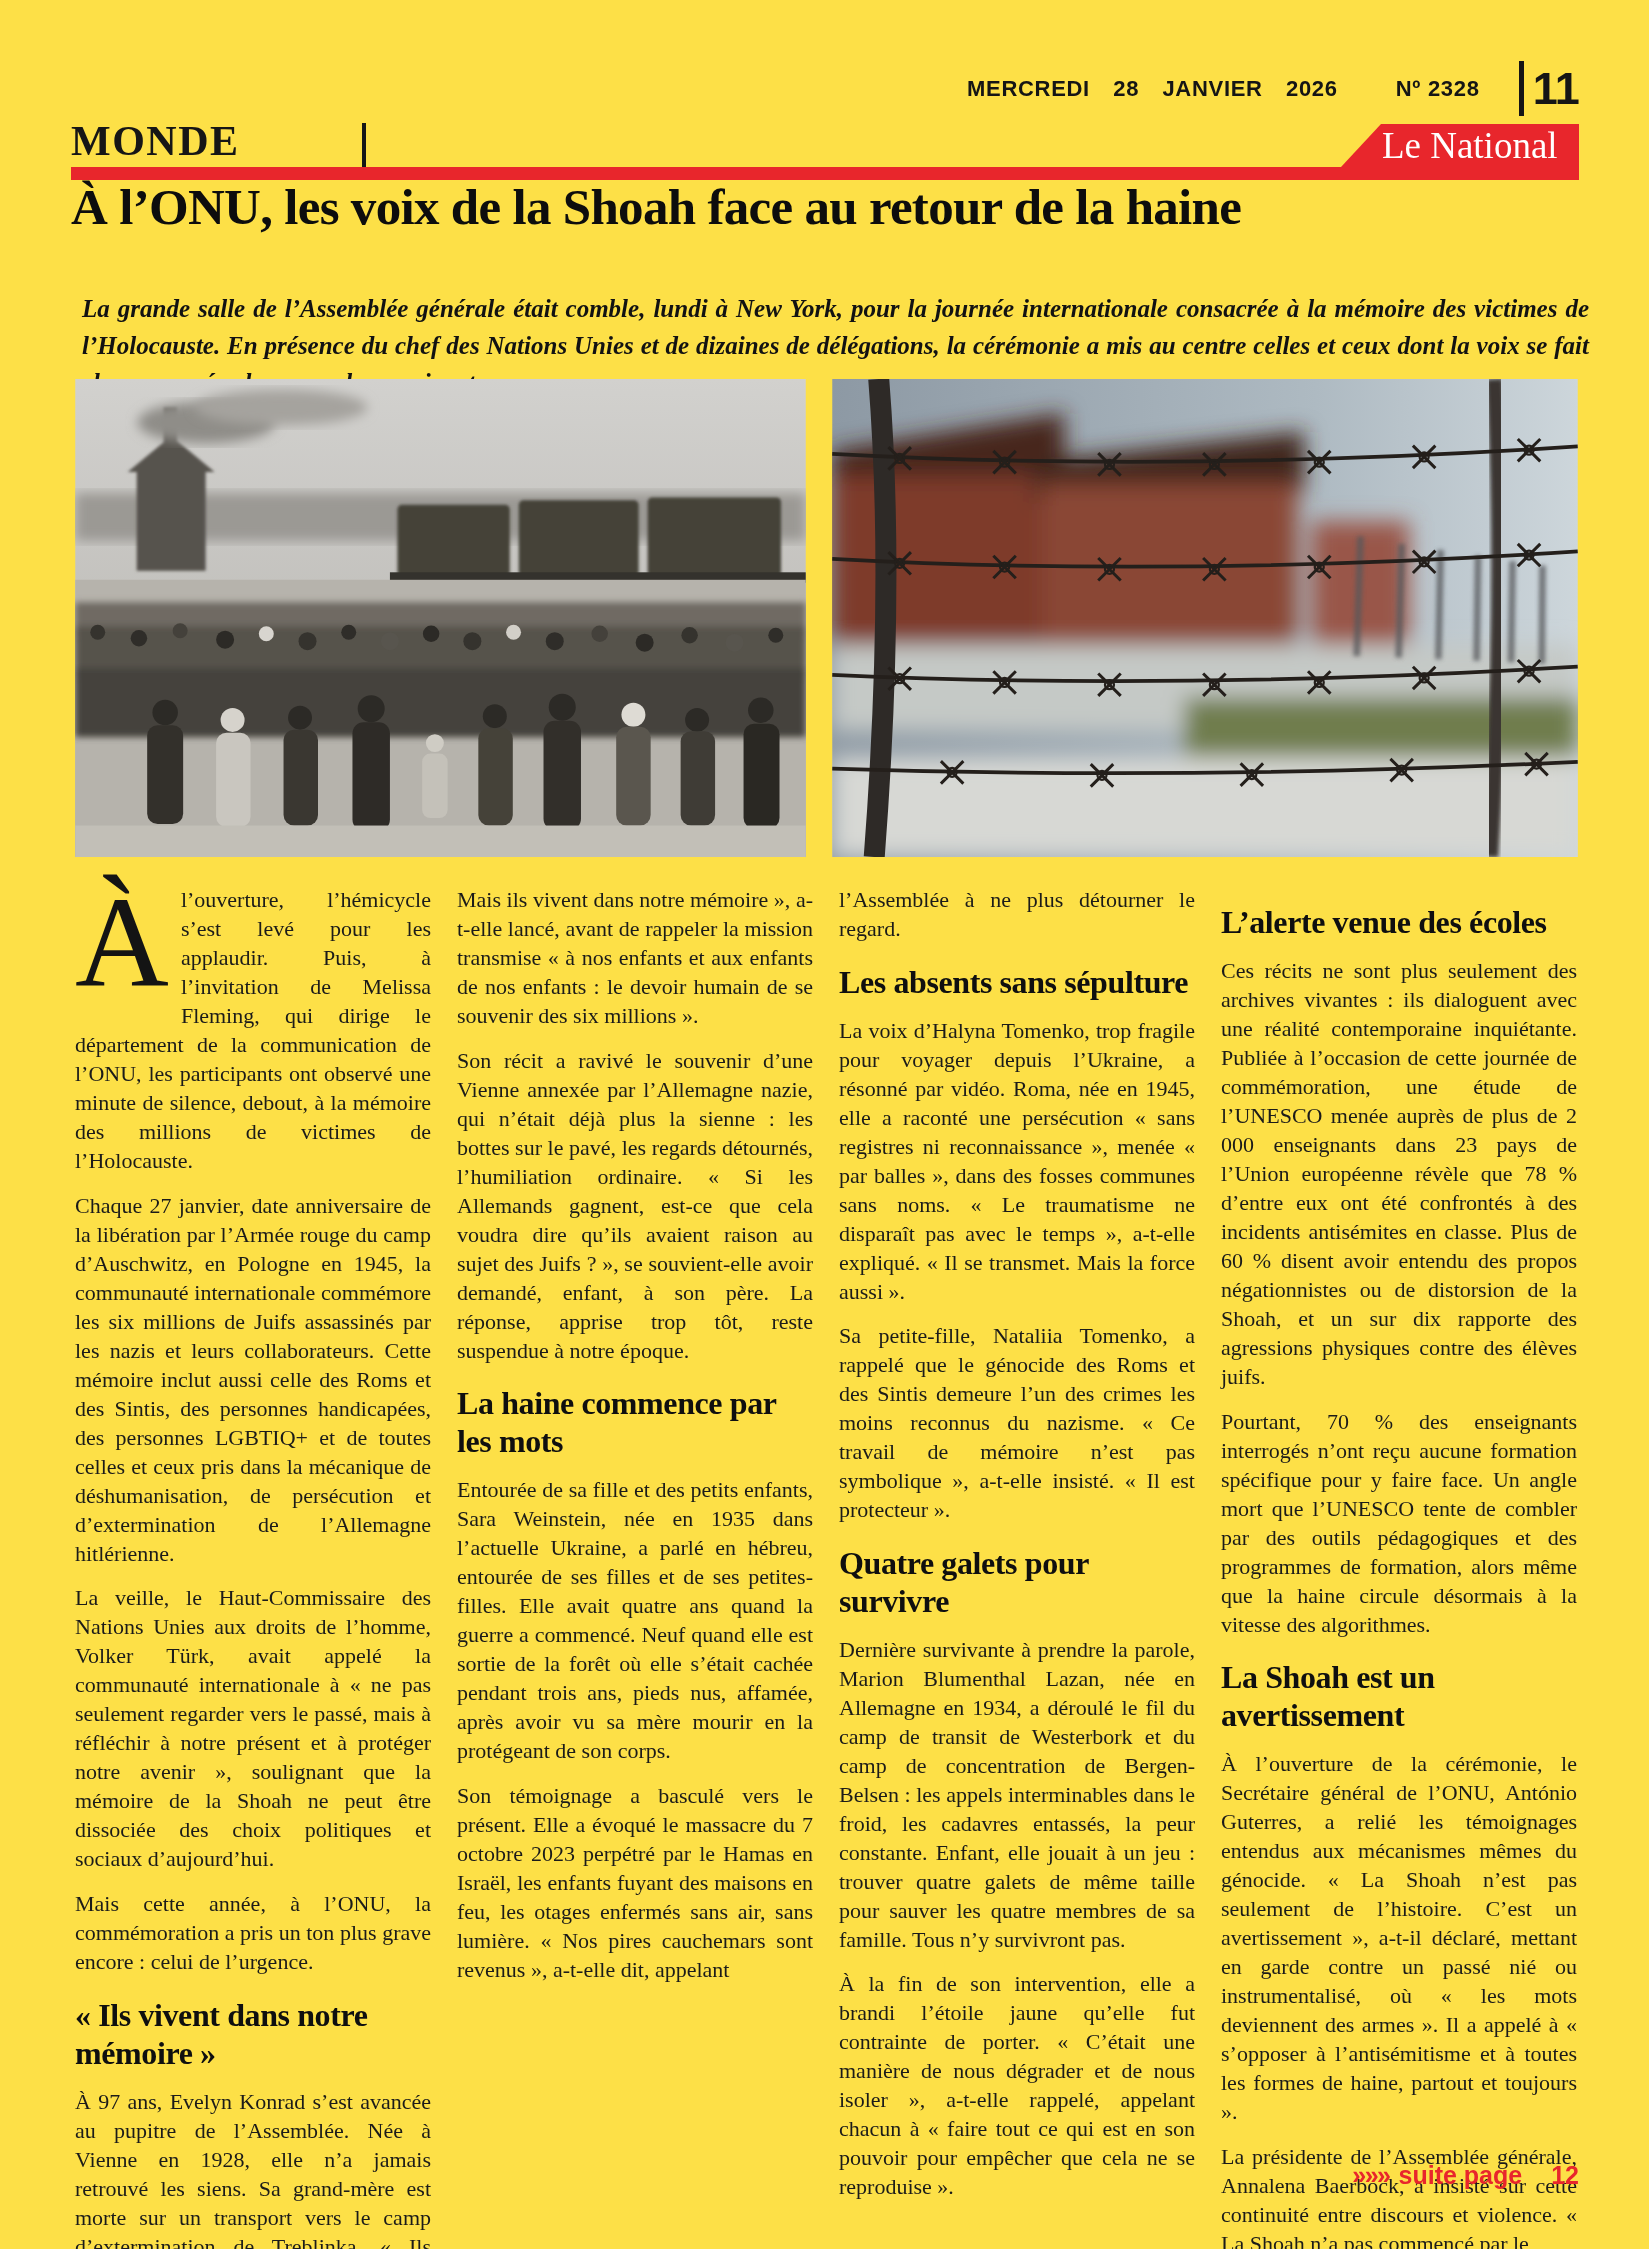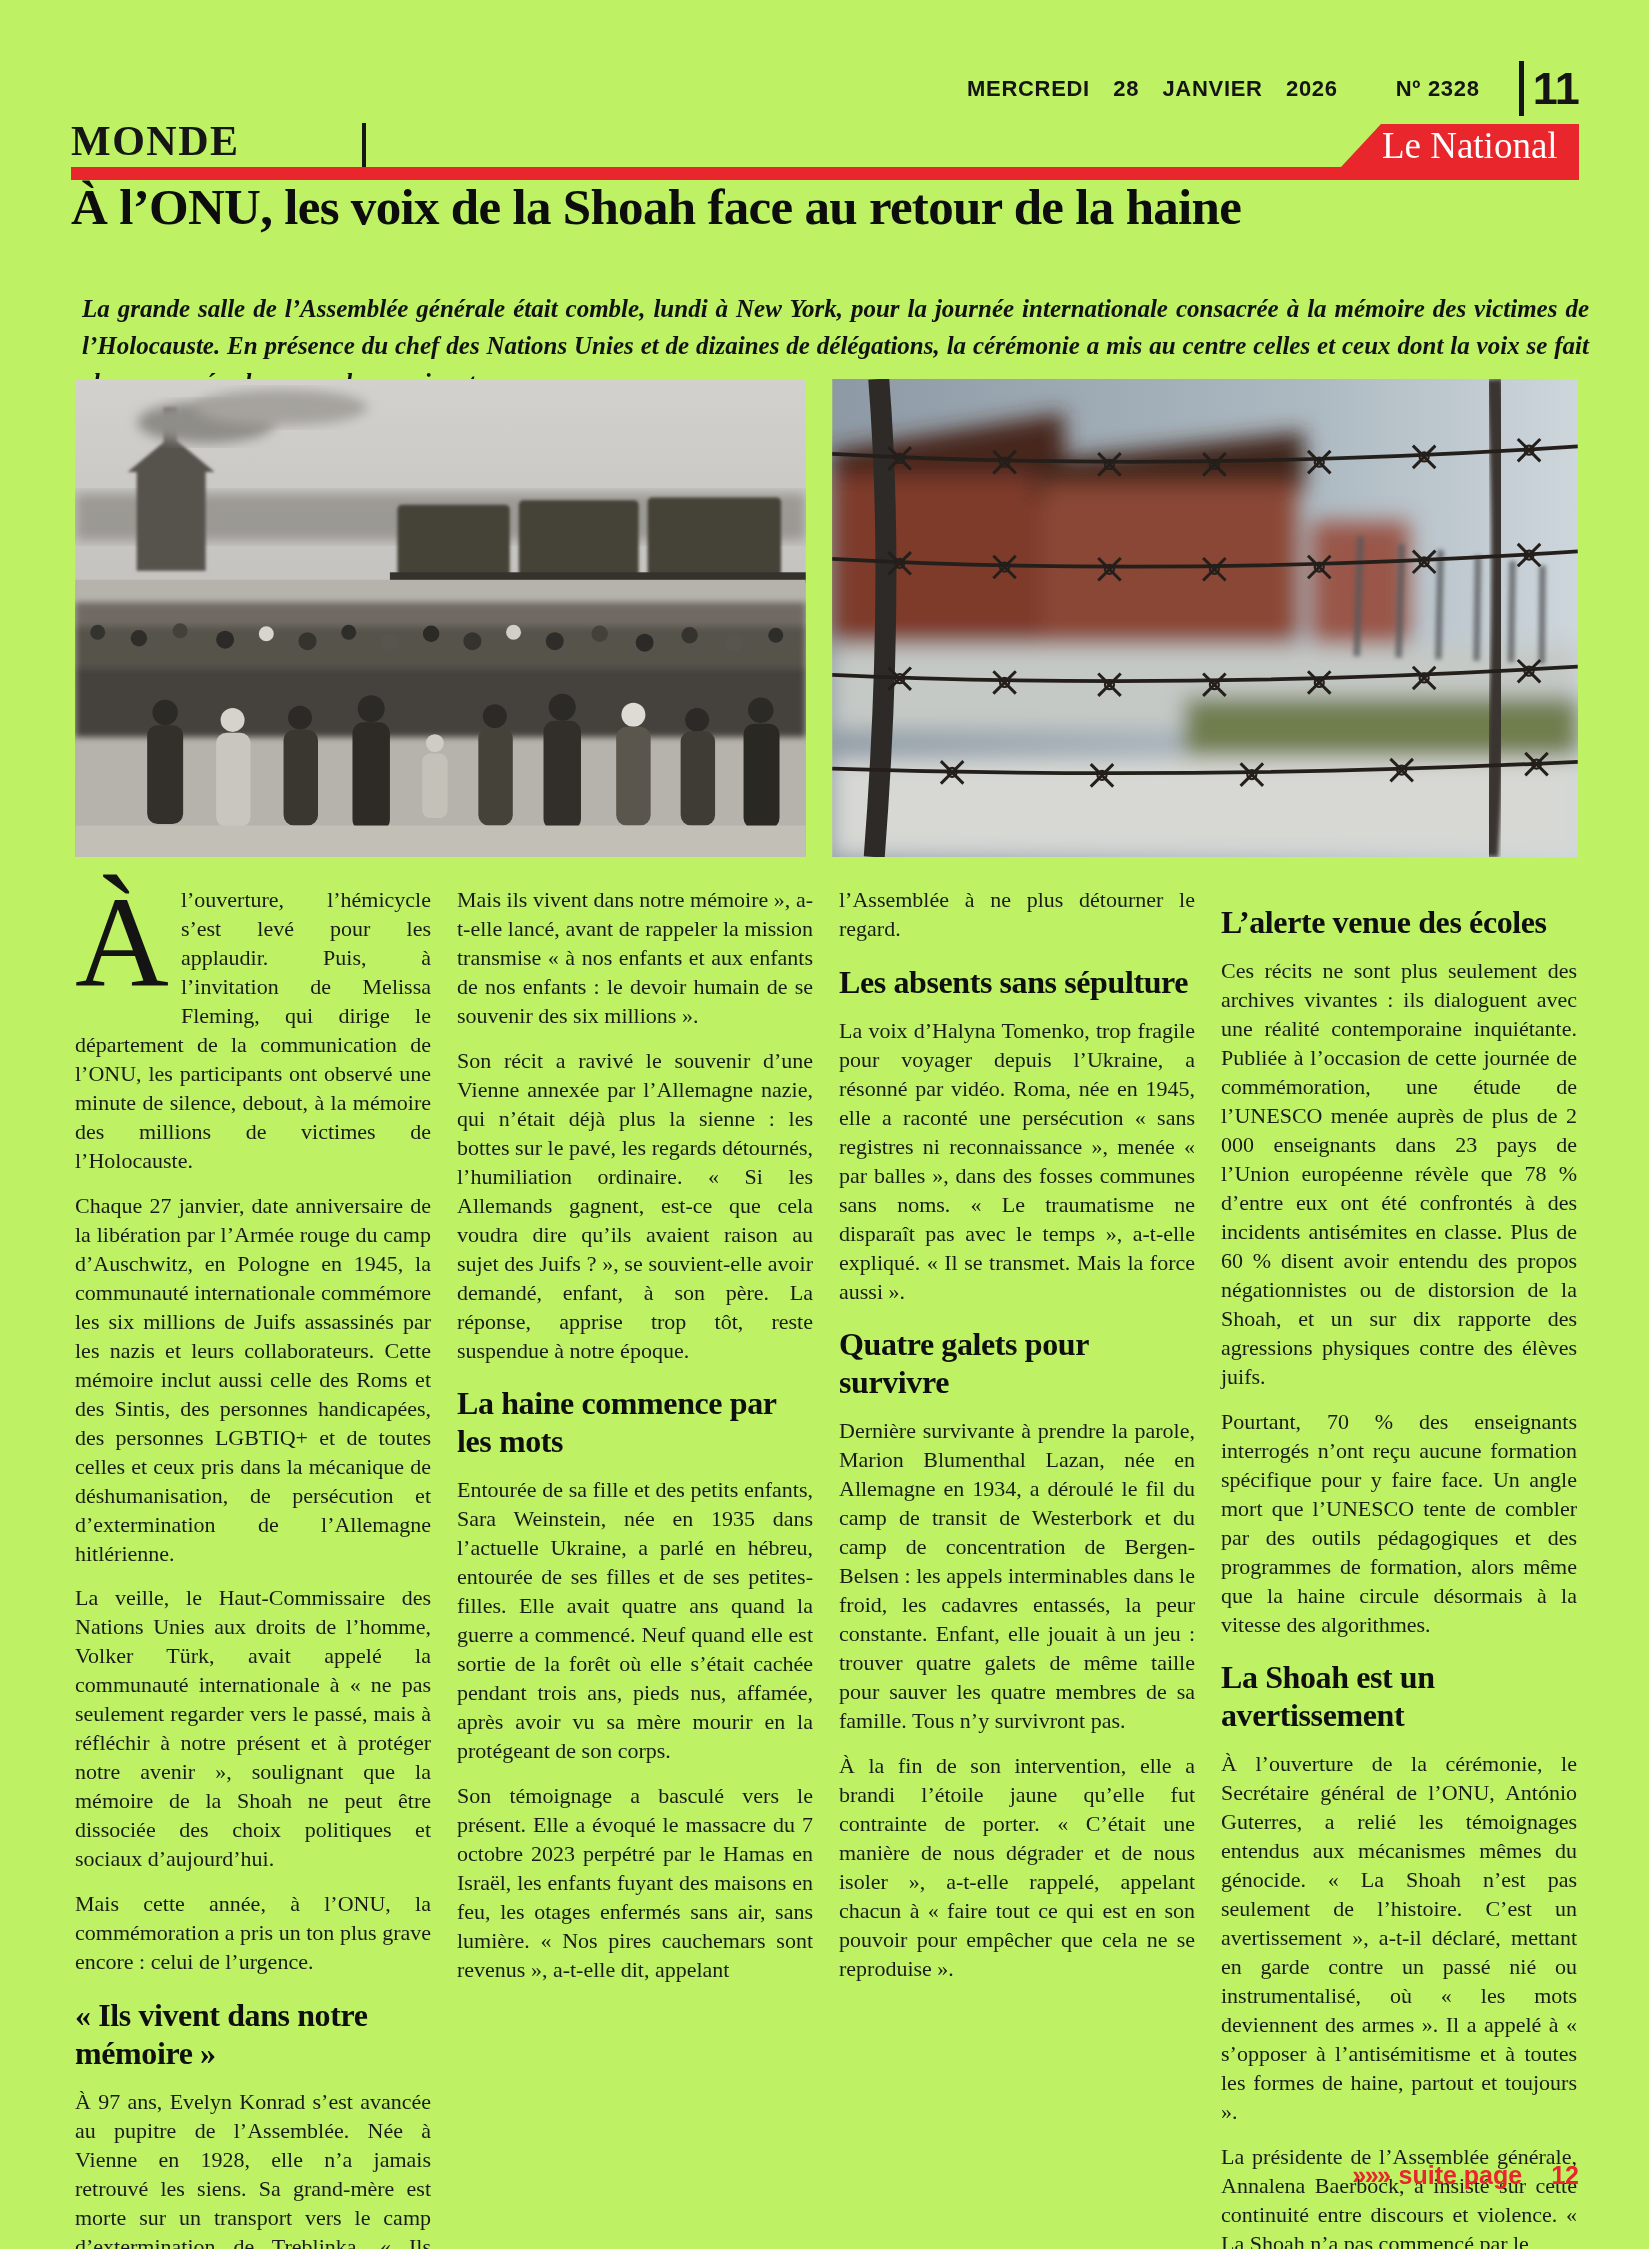--- a/index.html
+++ b/index.html
@@ -1,16 +1,16 @@
 <!DOCTYPE html>
 <html lang="fr" style="font-size:12px"><head>
 <meta charset="utf-8">
 <style>
   html,body{margin:0;padding:0;background:#e9e9e9;}
-  .page{position:relative;width:1650px;height:2250px;background:#bef264;overflow:hidden;
+  .page{position:relative;width:1650px;height:2250px;background:#fde047;overflow:hidden;
         font-family:"Liberation Serif", serif;color:#1b1b19;}
 
   
   .topbar{position:absolute;top:61px;right:71px;display:flex;align-items:center;
           font-family:"Liberation Sans", sans-serif;font-weight:bold;color:#151515;}
   .dateline{font-size:22px;letter-spacing:0.7px;word-spacing:16.5px;}
   .issue{font-size:22px;margin-left:58px;letter-spacing:0.7px;}
   .pgbar{display:inline-block;width:5.2px;height:55px;background:#151515;margin-left:39px;}
   .pgnum{font-size:45px;margin-left:9px;letter-spacing:-0.7px;}
 
@@ -258,20 +258,21 @@
       <p class="body-p">Son récit a ravivé le souvenir d’une Vienne annexée par l’Allemagne nazie, qui n’était déjà plus la sienne : les bottes sur le pavé, les regards détournés, l’humiliation ordinaire. « Si les Allemands gagnent, est-ce que cela voudra dire qu’ils avaient raison au sujet des Juifs ? », se souvient-elle avoir demandé, enfant, à son père. La réponse, apprise trop tôt, reste suspendue à notre époque.</p>
       <h2 class="subhead">La haine commence par les mots</h2>
       <p class="body-p">Entourée de sa fille et des petits enfants, Sara Weinstein, née en 1935 dans l’actuelle Ukraine, a parlé en hébreu, entourée de ses filles et de ses petites-filles. Elle avait quatre ans quand la guerre a commencé. Neuf quand elle est sortie de la forêt où elle s’était cachée pendant trois ans, pieds nus, affamée, après avoir vu sa mère mourir en la protégeant de son corps.</p>
       <p class="body-p">Son témoignage a basculé vers le présent. Elle a évoqué le massacre du 7 octobre 2023 perpétré par le Hamas en Israël, les enfants fuyant des maisons en feu, les otages enfermés sans air, sans lumière. « Nos pires cauchemars sont revenus », a-t-elle dit, appelant</p>
     </section>
 
     <section class="col">
       <p class="body-p">l’Assemblée à ne plus détourner le regard.</p>
       <h2 class="subhead">Les absents sans sépulture</h2>
       <p class="body-p">La voix d’Halyna Tomenko, trop fragile pour voyager depuis l’Ukraine, a résonné par vidéo. Roma, née en 1945, elle a raconté une persécution « sans registres ni reconnaissance », menée « par balles », dans des fosses communes sans noms. « Le traumatisme ne disparaît pas avec le temps », a-t-elle expliqué. « Il se transmet. Mais la force aussi ».</p>
+      <p class="body-p">Sa petite-fille, Nataliia Tomenko, a rappelé que le génocide des Roms et des Sintis demeure l’un des crimes les moins reconnus du nazisme. « Ce travail de mémoire n’est pas symbolique », a-t-elle insisté. « Il est protecteur ».</p>
       <h2 class="subhead">Quatre galets pour survivre</h2>
       <p class="body-p">Dernière survivante à prendre la parole, Marion Blumenthal Lazan, née en Allemagne en 1934, a déroulé le fil du camp de transit de Westerbork et du camp de concentration de Bergen-Belsen : les appels interminables dans le froid, les cadavres entassés, la peur constante. Enfant, elle jouait à un jeu : trouver quatre galets de même taille pour sauver les quatre membres de sa famille. Tous n’y survivront pas.</p>
       <p class="body-p">À la fin de son intervention, elle a brandi l’étoile jaune qu’elle fut contrainte de porter. « C’était une manière de nous dégrader et de nous isoler », a-t-elle rappelé, appelant chacun à « faire tout ce qui est en son pouvoir pour empêcher que cela ne se reproduise ».</p>
     </section>
 
     <section class="col">
       <h2 class="subhead">L’alerte venue des écoles</h2>
       <p class="body-p">Ces récits ne sont plus seulement des archives vivantes : ils dialoguent avec une réalité contemporaine inquiétante. Publiée à l’occasion de cette journée de commémoration, une étude de l’UNESCO menée auprès de plus de 2 000 enseignants dans 23 pays de l’Union européenne révèle que 78 % d’entre eux ont été confrontés à des incidents antisémites en classe. Plus de 60 % disent avoir entendu des propos négationnistes ou de distorsion de la Shoah, et un sur dix rapporte des agressions physiques contre des élèves juifs.</p>
       <p class="body-p">Pourtant, 70 % des enseignants interrogés n’ont reçu aucune formation spécifique pour y faire face. Un angle mort que l’UNESCO tente de combler par des outils pédagogiques et des programmes de formation, alors même que la haine circule désormais à la vitesse des algorithmes.</p>
       <h2 class="subhead">La Shoah est un avertissement</h2>

